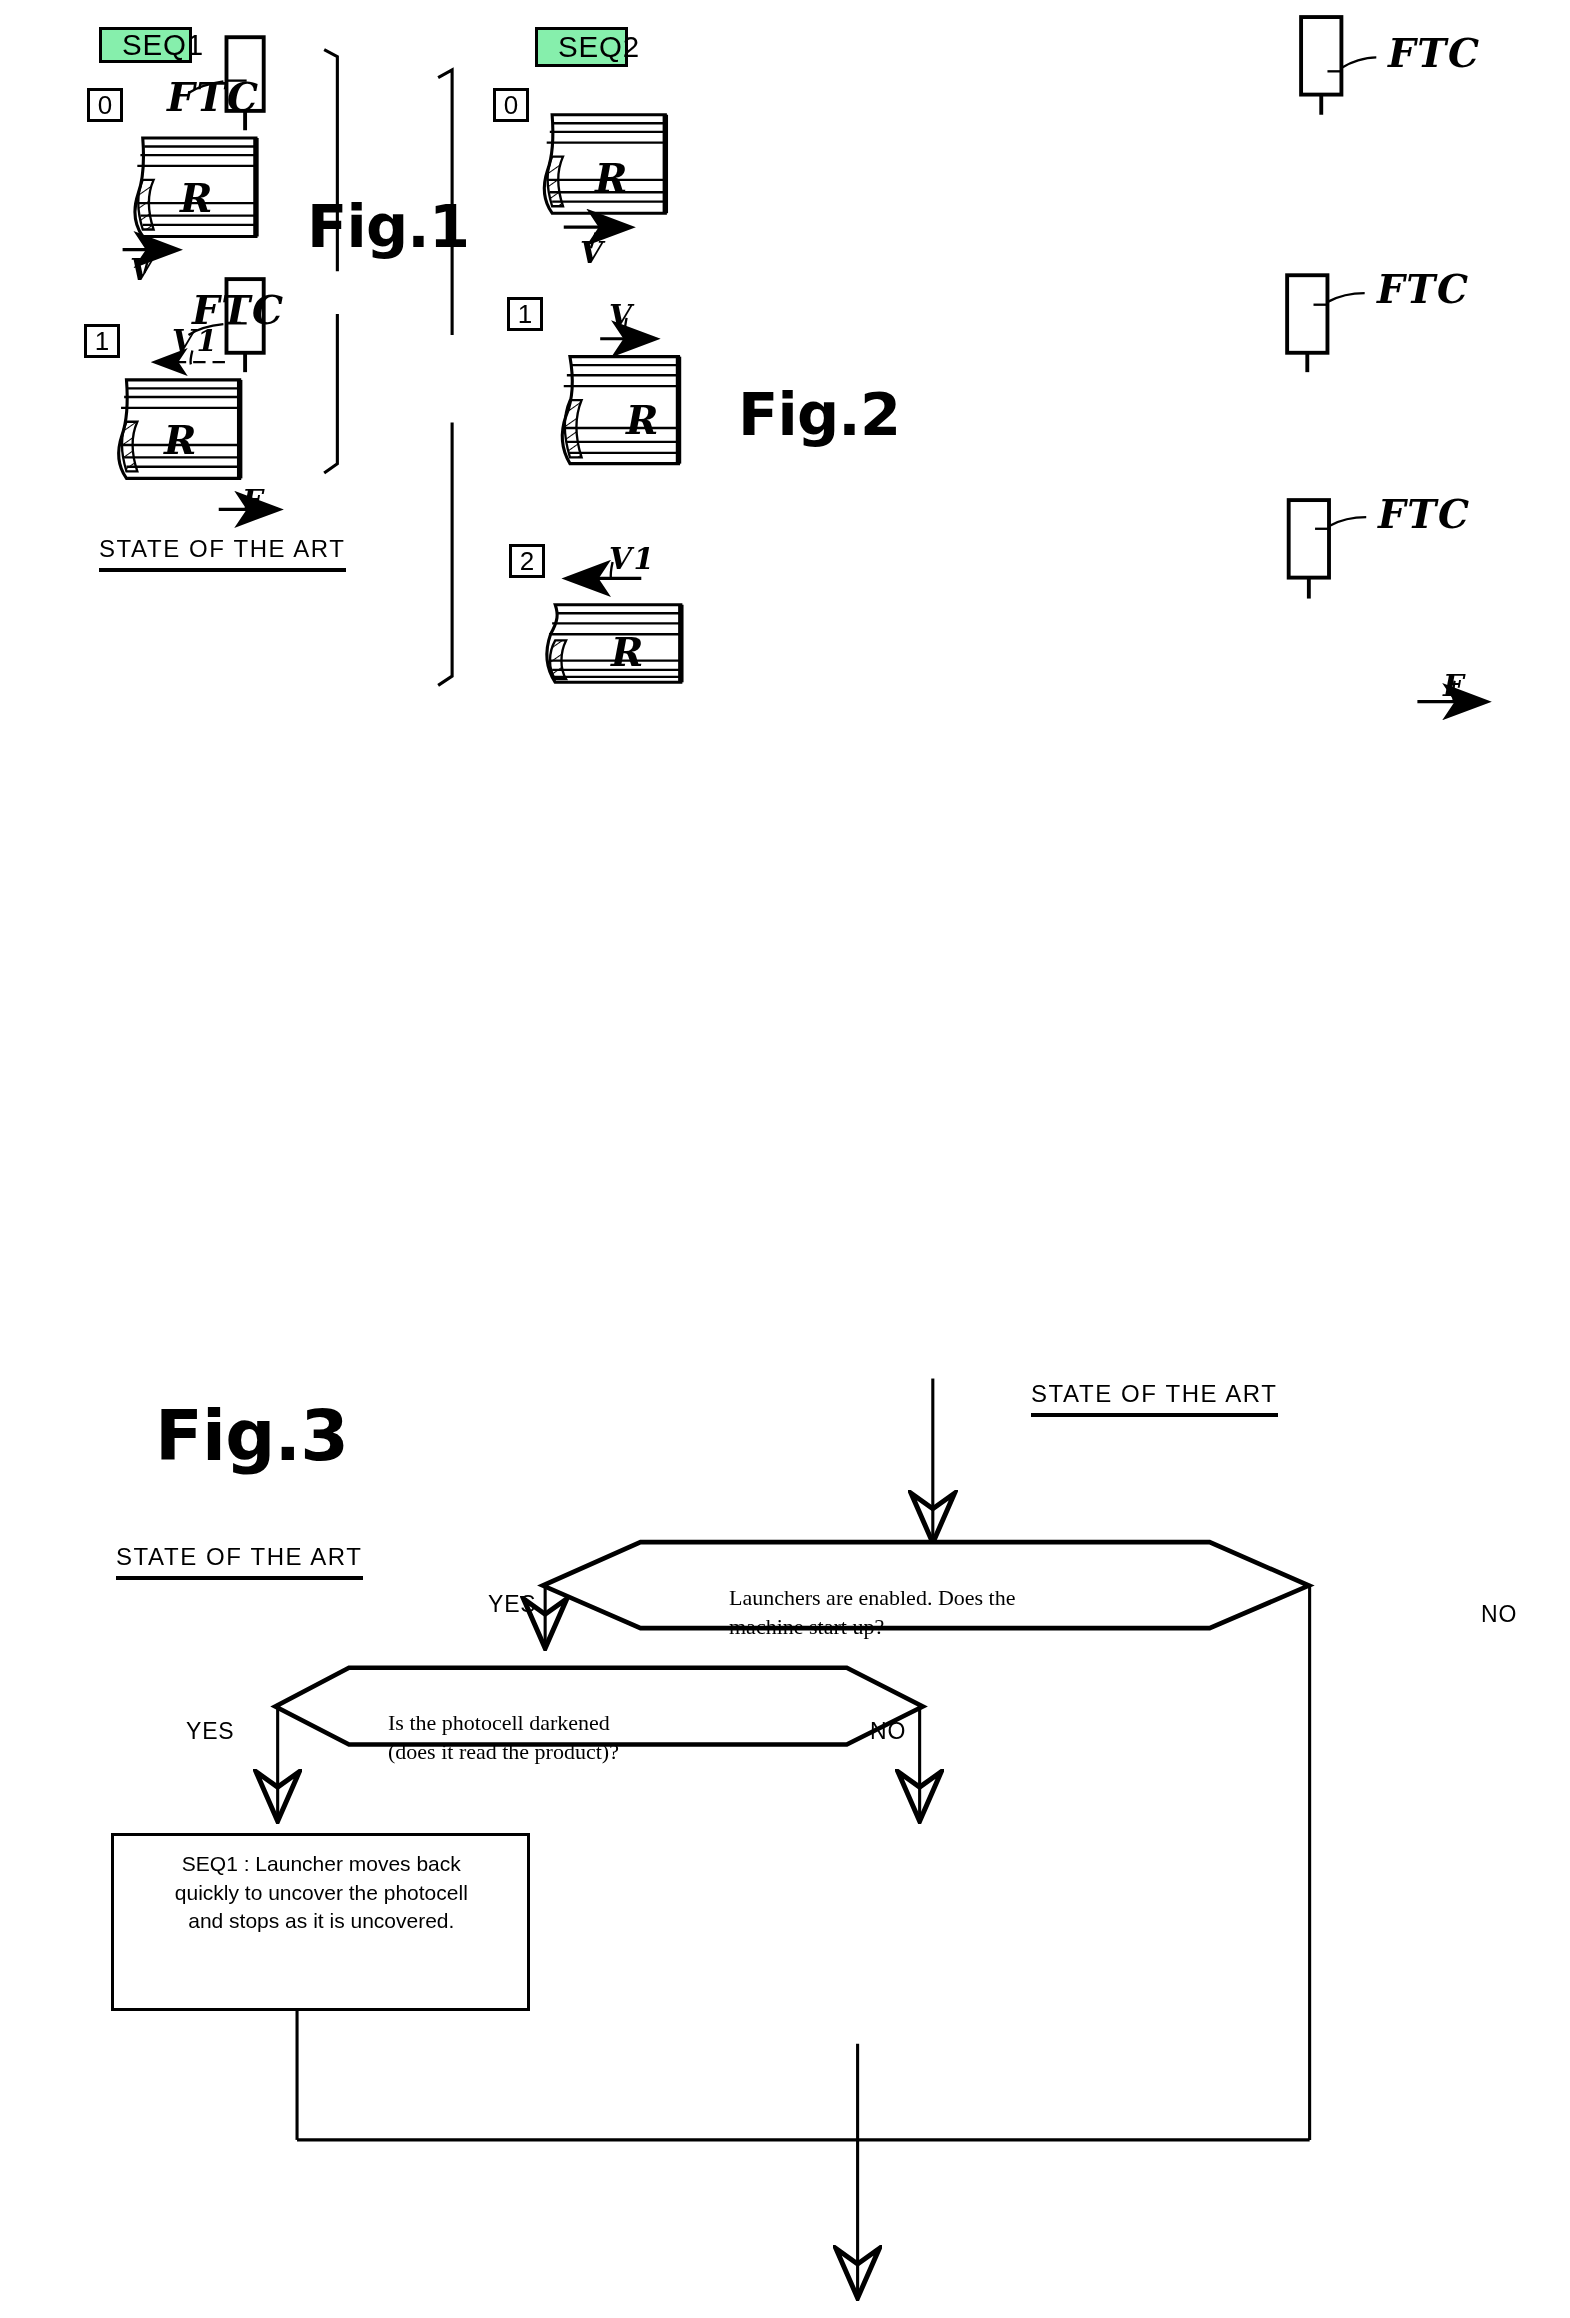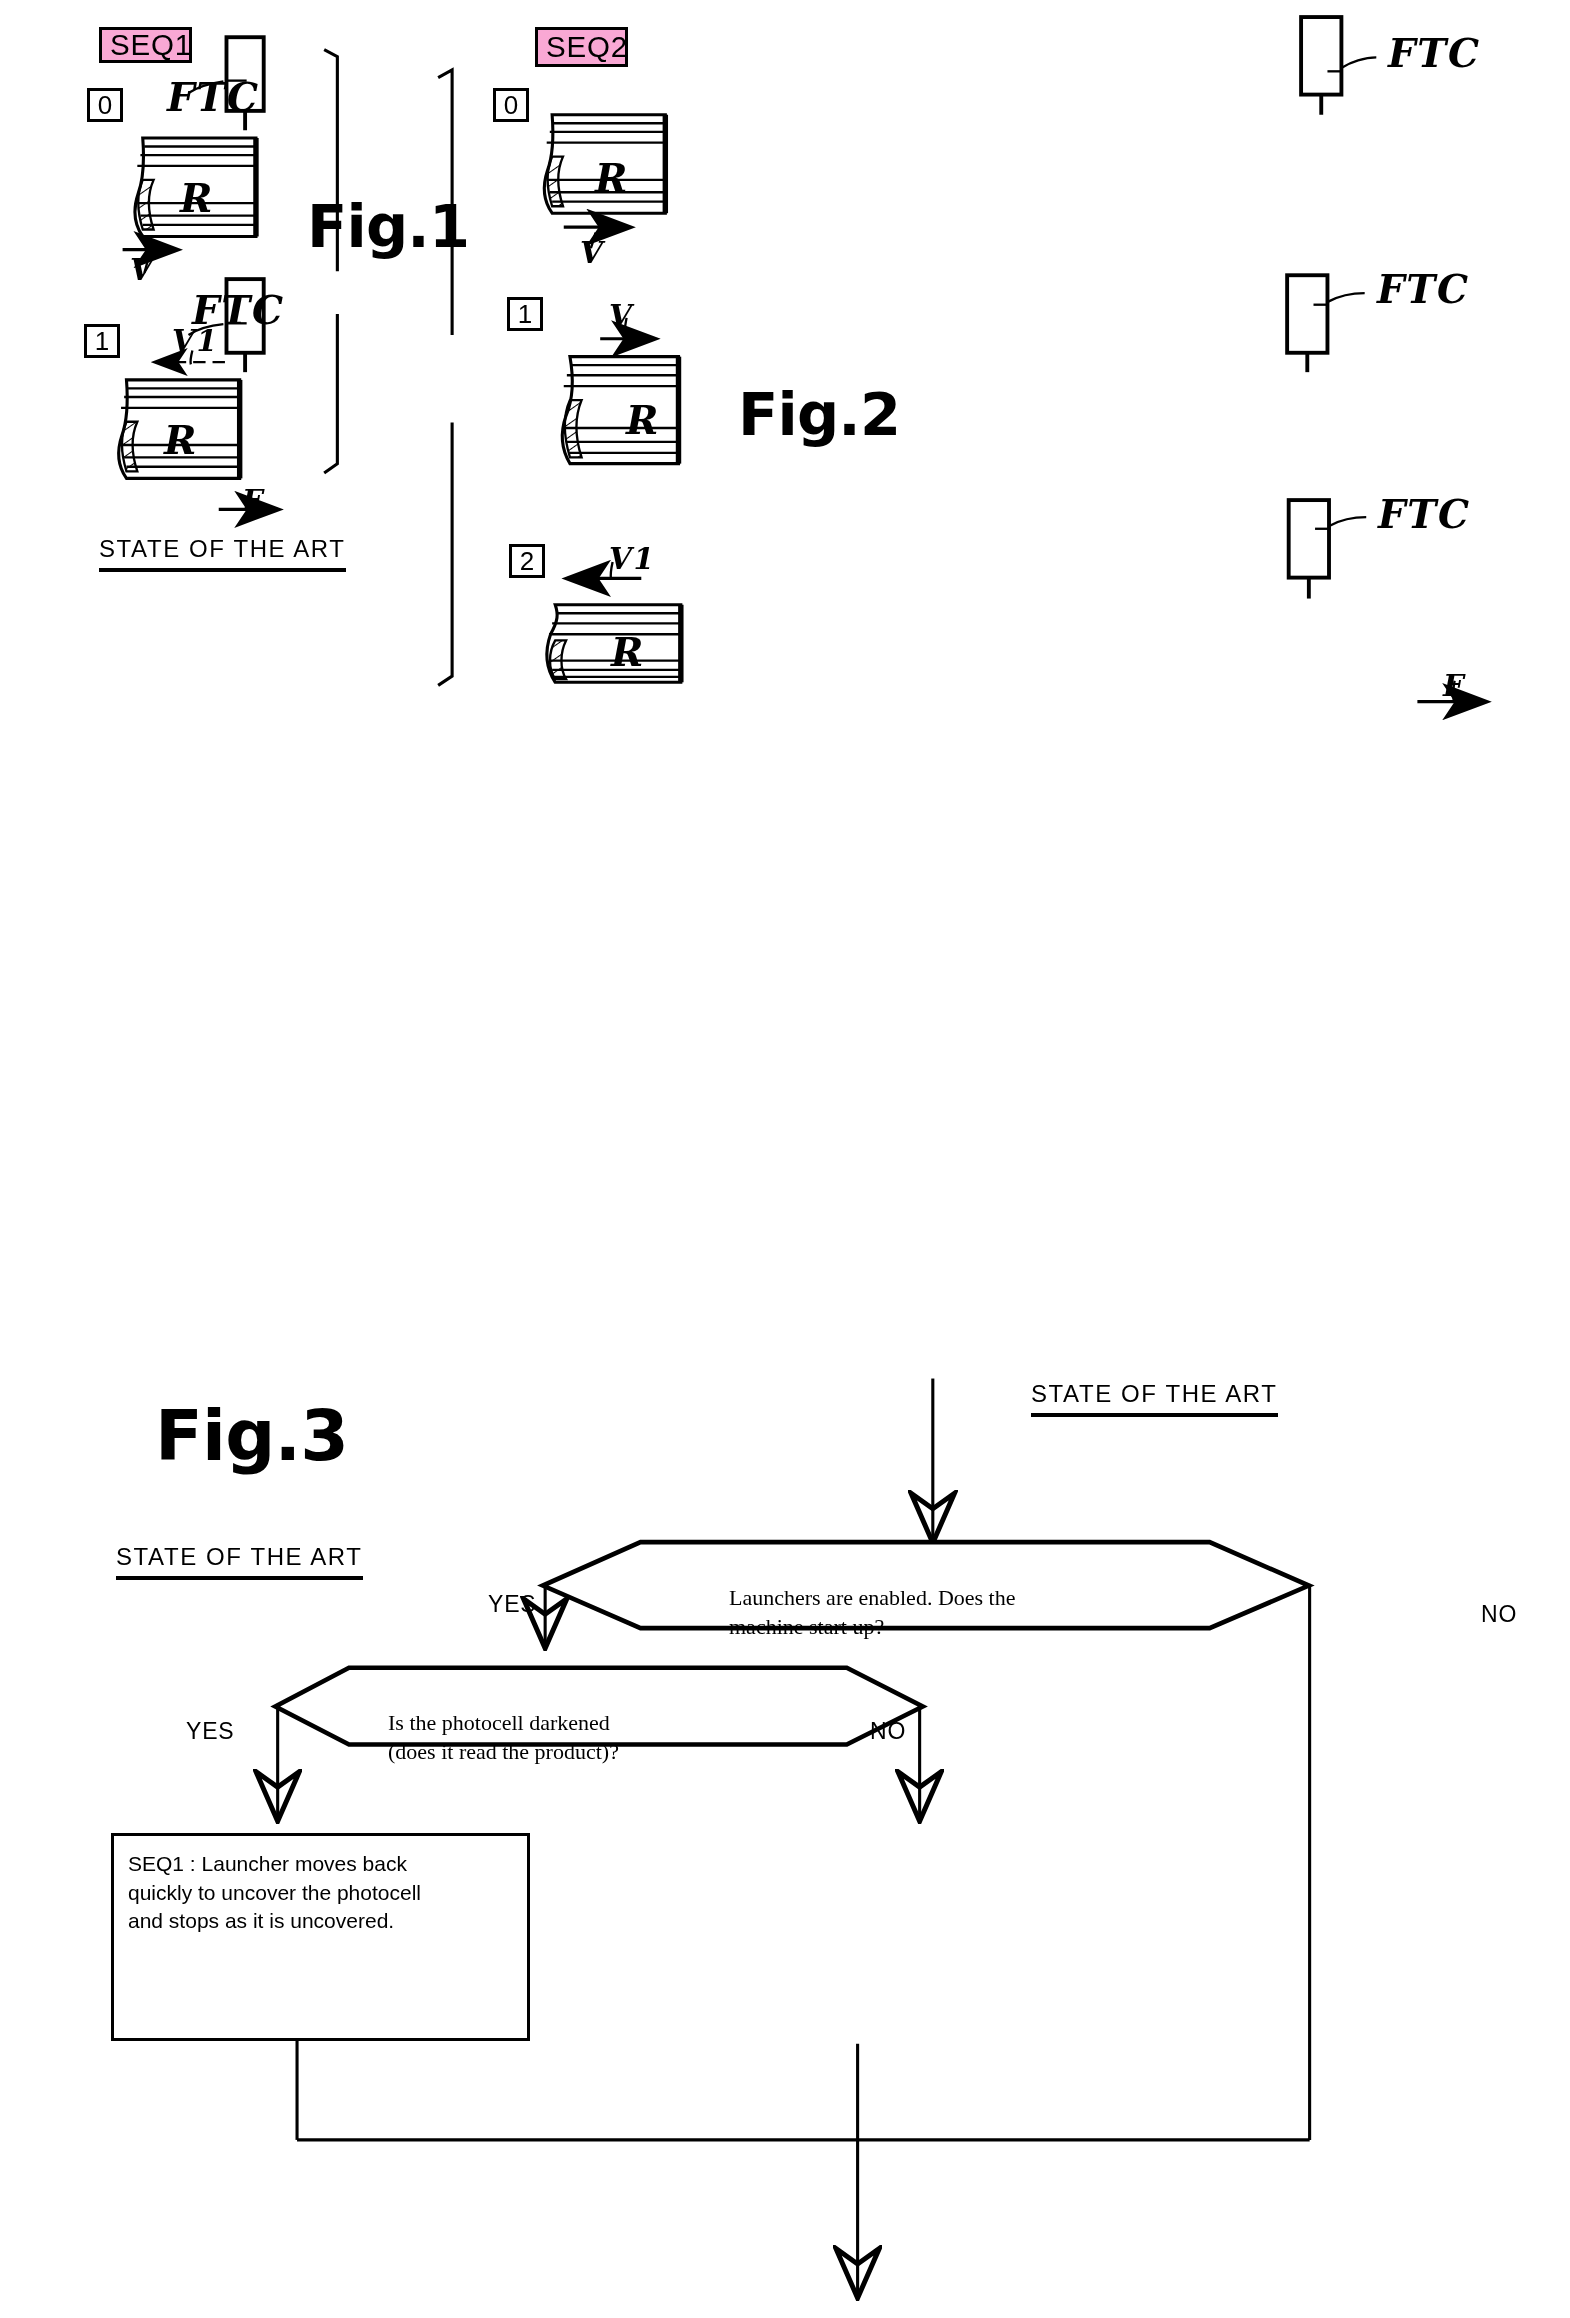--- a/index.html
+++ b/index.html
@@ -4,22 +4,22 @@
 <style>
   html,body{margin:0;padding:0;background:#ffffff;}
   body{
     width:1571px;height:2319px;position:relative;overflow:hidden;
     font-family:"Liberation Sans", sans-serif;
     color:#000;
   }
   .stage{position:absolute;left:0;top:0;width:1571px;height:2319px;}
   svg.layer{position:absolute;left:0;top:0;width:1571px;height:2319px;overflow:visible;}
   .seqbox{
-    position:absolute;border:3.9px solid #000;background:#f9a8d4;
-    display:flex;align-items:center;padding-left:8px;box-sizing:border-box;
+    position:absolute;border:3.9px solid #000;background:#86efac;
+    display:flex;align-items:center;padding-left:20px;box-sizing:border-box;
     font-size:29.5px;letter-spacing:0.8px;
   }
   .stepbox{
     position:absolute;border:3.1px solid #000;background:#fff;
     display:flex;align-items:center;justify-content:center;box-sizing:border-box;
     font-size:26px;
   }
   .figlabel{
     position:absolute;font-size:59px;font-weight:700;letter-spacing:-0.8px;
     font-family:"DejaVu Sans", sans-serif;
@@ -338,21 +338,21 @@
     <span>Is the photocell darkened
 (does it read the product)?</span>
   </div>
   <div class="yesno" style="left:186px;top:1718px;">
     <span>YES</span>
   </div>
   <div class="yesno" style="left:870px;top:1718px;">
     <span>NO</span>
   </div>
 
-  <div class="flowbox" style="left:111px;top:1833px;width:419px;height:208px;">
+  <div class="flowbox" style="left:111px;top:1833px;width:419px;height:178px;text-align:center;">
     <div class="inner">SEQ1 : Launcher moves back
 quickly to uncover the photocell
 and stops as it is uncovered.</div>
   </div>
 
 
 </div>
 
 
 </body></html>

